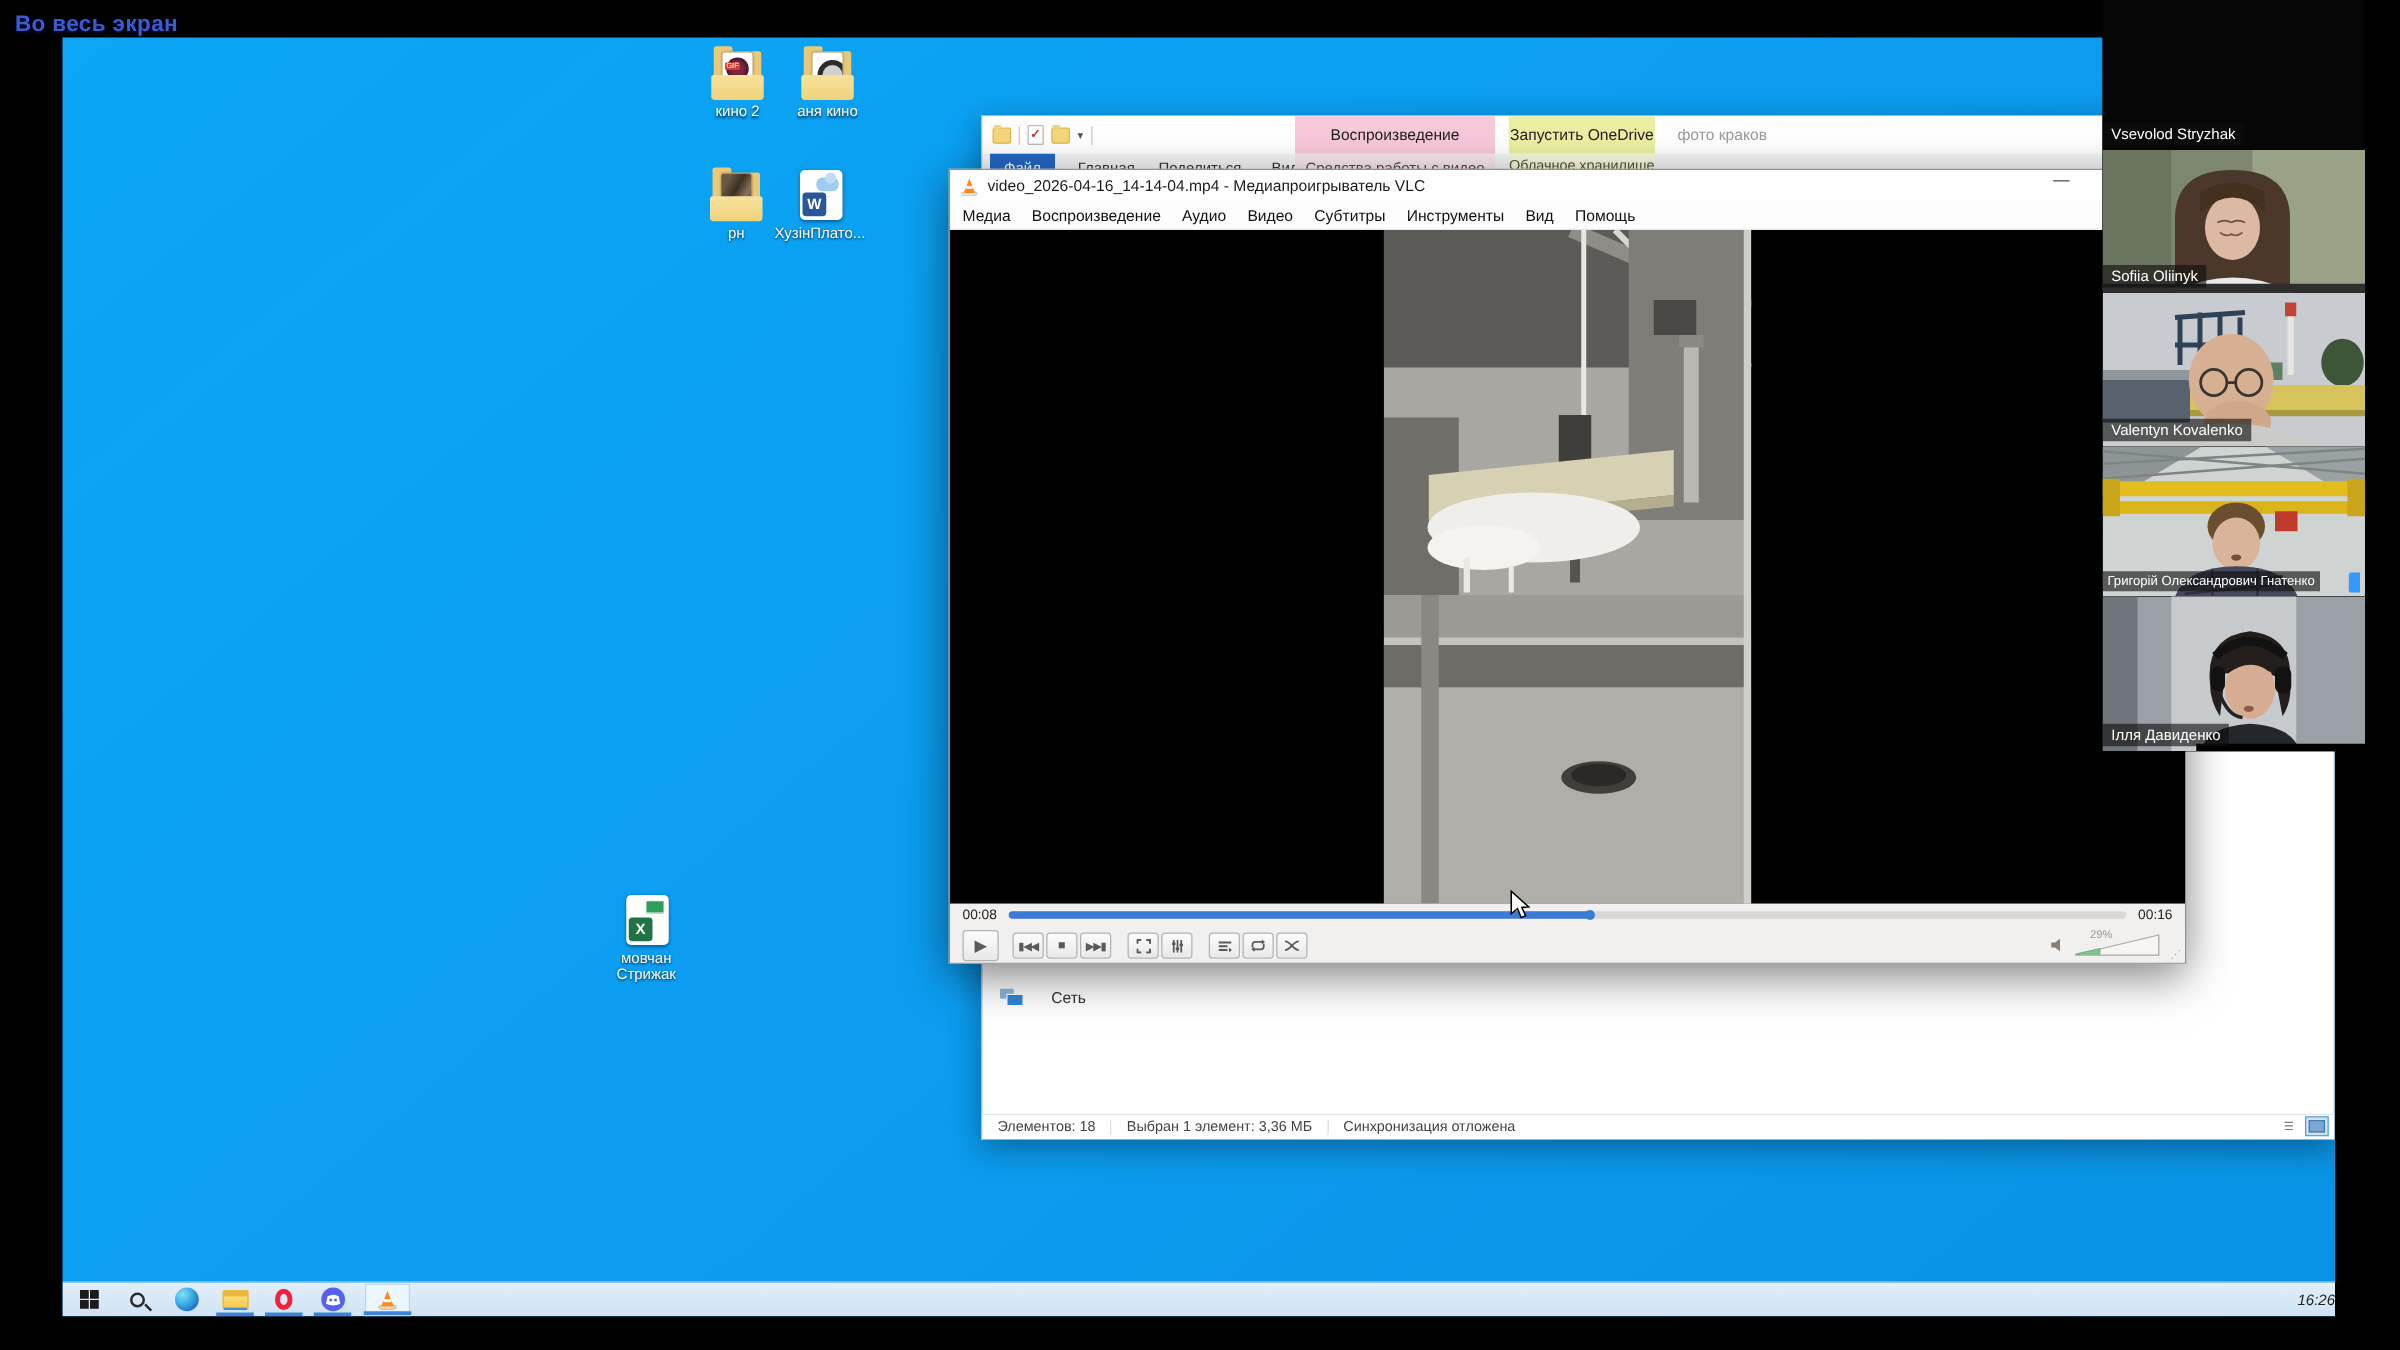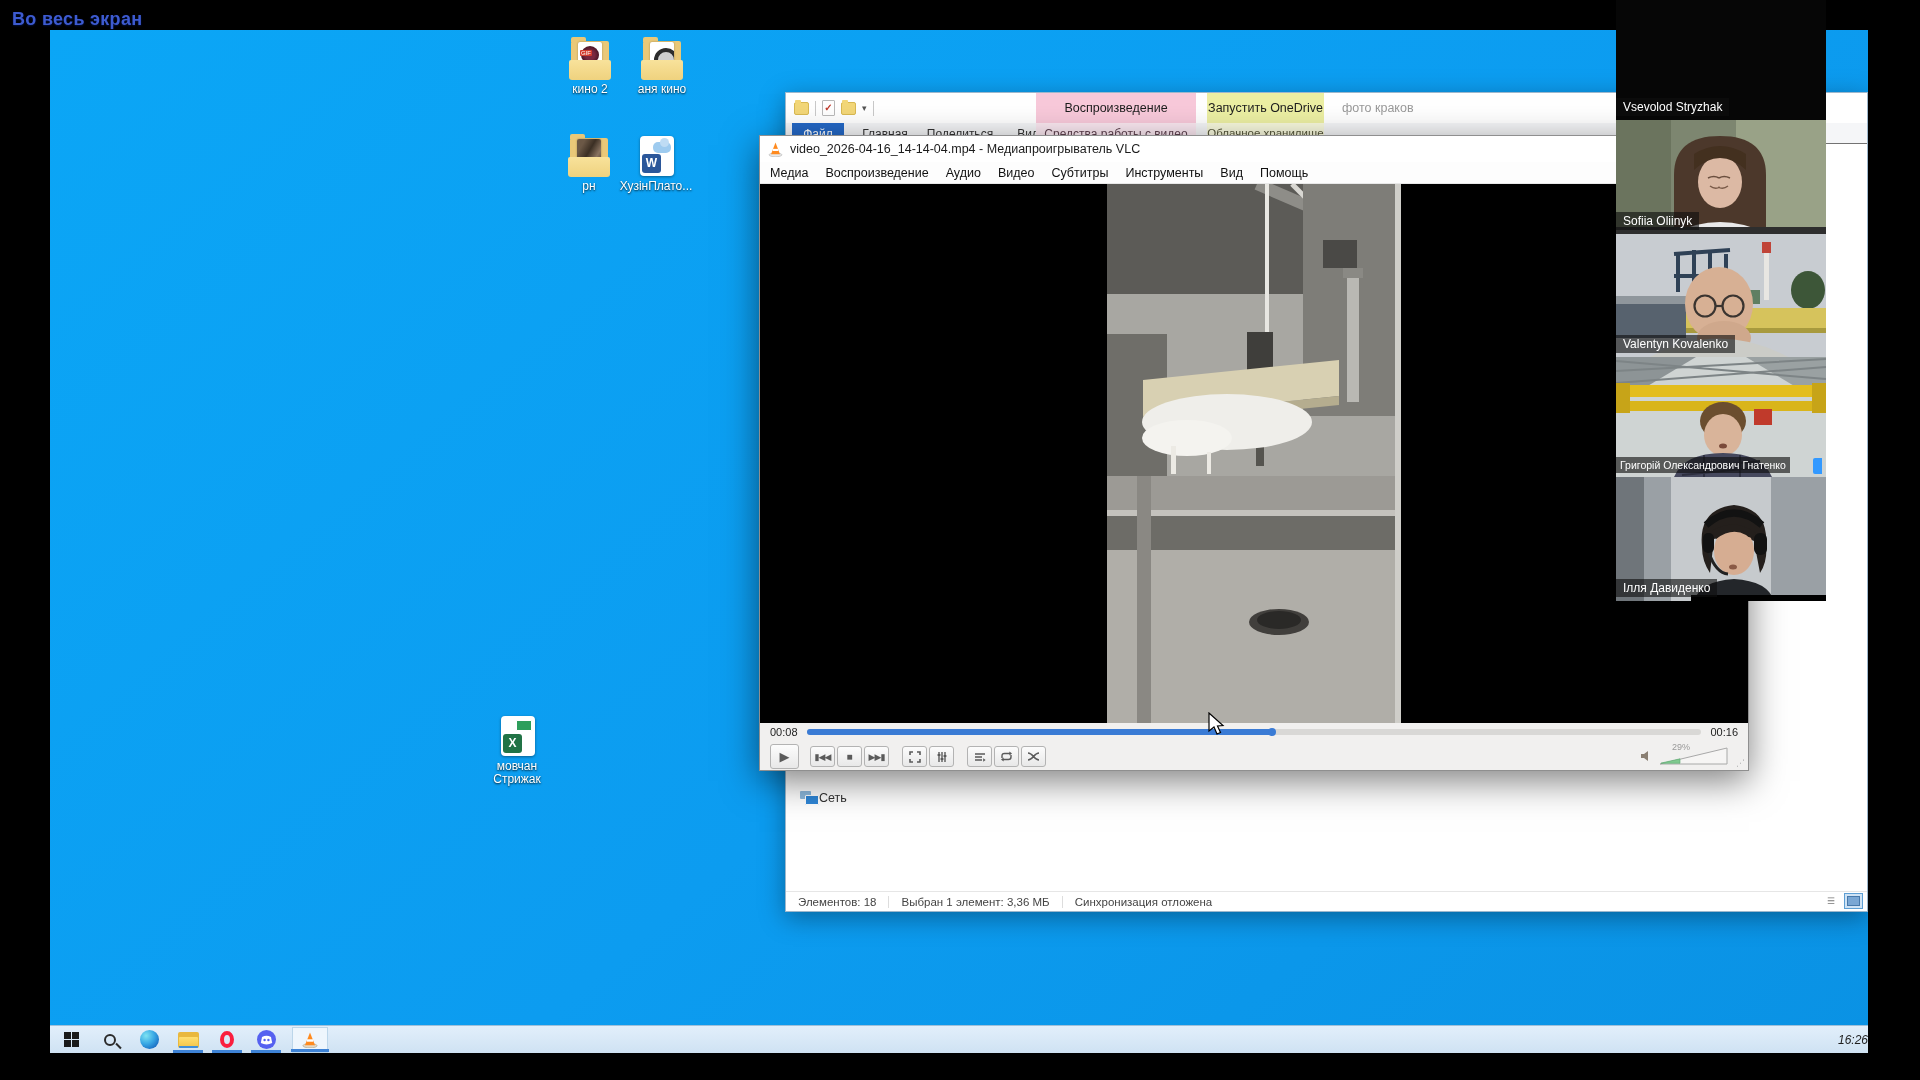--- a/index.html
+++ b/index.html
@@ -56,21 +56,21 @@
   .tab-yellow { left:421px; width:117px; background:#ecefa3; }
   .ex-title { position:absolute; left:556px; top:8px; font-size:12.5px; color:#9a9a9a; white-space:nowrap; }
   .ribbon { position:absolute; top:30px; left:0; right:0; height:21px; background:#f5f6f8; border-bottom:1px solid #737373; font-size:12px; color:#333; }
   .rtab { position:absolute; top:0; height:21px; padding-top:4px; text-align:center; cursor:pointer; }
   .rtab-file { left:6px; width:52px; background:#2468c6; color:#fff; }
   .rtab-home { left:70px; width:58px; }
   .rtab-share { left:138px; width:72px; }
   .rtab-view { left:222px; width:40px; }
   .rtab-ctxv { left:250px; width:160px; background:#fbe8f1; color:#5f4250;text-align:center; }
   .rtab-ctxc { left:421px; width:117px; background:#f8f9dd; color:#55553a; font-size:11.5px; }
-  .network-item { position:absolute; left:14px; top:698px; display:flex; align-items:center; gap:1px; font-size:12.5px; color:#333; cursor:pointer; }
+  .network-item { position:absolute; left:14px; top:698px; display:flex; align-items:center; gap:23px; font-size:12.5px; color:#333; cursor:pointer; }
   .net-icon { width:18px; height:14px; position:relative; }
   .net-icon::before { content:""; position:absolute; left:0; top:0; width:11px; height:8px; background:#8db9dd; border-radius:1px; }
   .net-icon::after { content:""; position:absolute; left:5px; top:4px; width:12px; height:8px; background:#2f86d6; border:1px solid #fff; border-radius:1px; }
   .ex-statusbar { position:absolute; left:0; right:0; bottom:0; height:20px; background:#fff; border-top:1px solid #e6e6e6; display:flex; align-items:center; gap:12px; padding-left:12px; font-size:11.5px; color:#444; }
   .ssep { width:1px; height:12px; background:#ddd; }
   .view-btns { position:absolute; right:4px; bottom:2px; display:flex; gap:3px; }
   .vb { width:19px; height:16px; display:flex; align-items:center; justify-content:center; cursor:pointer; }
   .vb-list { color:#777; font-size:9px; letter-spacing:1px; }
   .vb-thumb { background:#cfe3f5; border:1px solid #5e9fd4; }
   .vb-thumb::before { content:""; width:11px; height:8px; background:#7aa7d4; border:1px solid #4779ab; }
@@ -108,21 +108,21 @@
   .search-glass::after { content:""; position:absolute; left:9px; top:9px; width:7px; height:2px; background:#2b2b2b; transform:rotate(45deg); }
   .edge-circle { width:19px; height:19px; border-radius:50%; background:radial-gradient(circle at 32% 30%, #7ee3f2 0%, #38a7e4 45%, #1b6fc4 78%, #1356a0 100%); }
   .tb-folder { width:21px; height:16px; position:relative; }
   .tb-folder::before { content:""; position:absolute; inset:0; background:#e9b83e; border-radius:2px; }
   .tb-folder::after { content:""; position:absolute; left:1px; bottom:0; right:1px; height:9px; background:linear-gradient(#ffdf70,#f4c84e); border-bottom:2px solid #3f8fd9; border-radius:1px; }
   .opera-ring { width:14px; height:17px; border:4px solid #fa1e3e; border-radius:50%; }
   .discord-circle { width:19px; height:19px; border-radius:50%; background:#5561f0; display:flex; align-items:center; justify-content:center; }
   .tb-clock { margin-left:auto; font-size:12px; color:#1f1f1f; cursor:default;font-style:italic; }
 
   
-  .sidebar { position:absolute; left:1616px; top:0; width:206px; height:601px; background:#000; z-index:60;text-decoration:underline; }
+  .sidebar { position:absolute; left:1682px; top:0; width:206px; height:601px; background:#000; z-index:60;text-decoration:underline; }
   .tile { position:relative; width:210px; overflow:hidden; background:#050505; cursor:pointer; }
   .pname { position:absolute; left:0; bottom:4px; background:rgba(15,15,15,.62); color:#fff; font-size:12px; padding:2px 7px; white-space:nowrap; }
   .pname.small { font-size:10.5px; padding:2px 4px; }
   .tile svg { display:block; }
   .side-indicator { position:absolute; right:0; top:458px; width:9px; height:16px; background:#39f; border-radius:2px 0 0 2px; }
 
   .cursor { position:absolute; left:1206px; top:712px; z-index:100; pointer-events:none; }
 </style>
 </head>
 <body>

